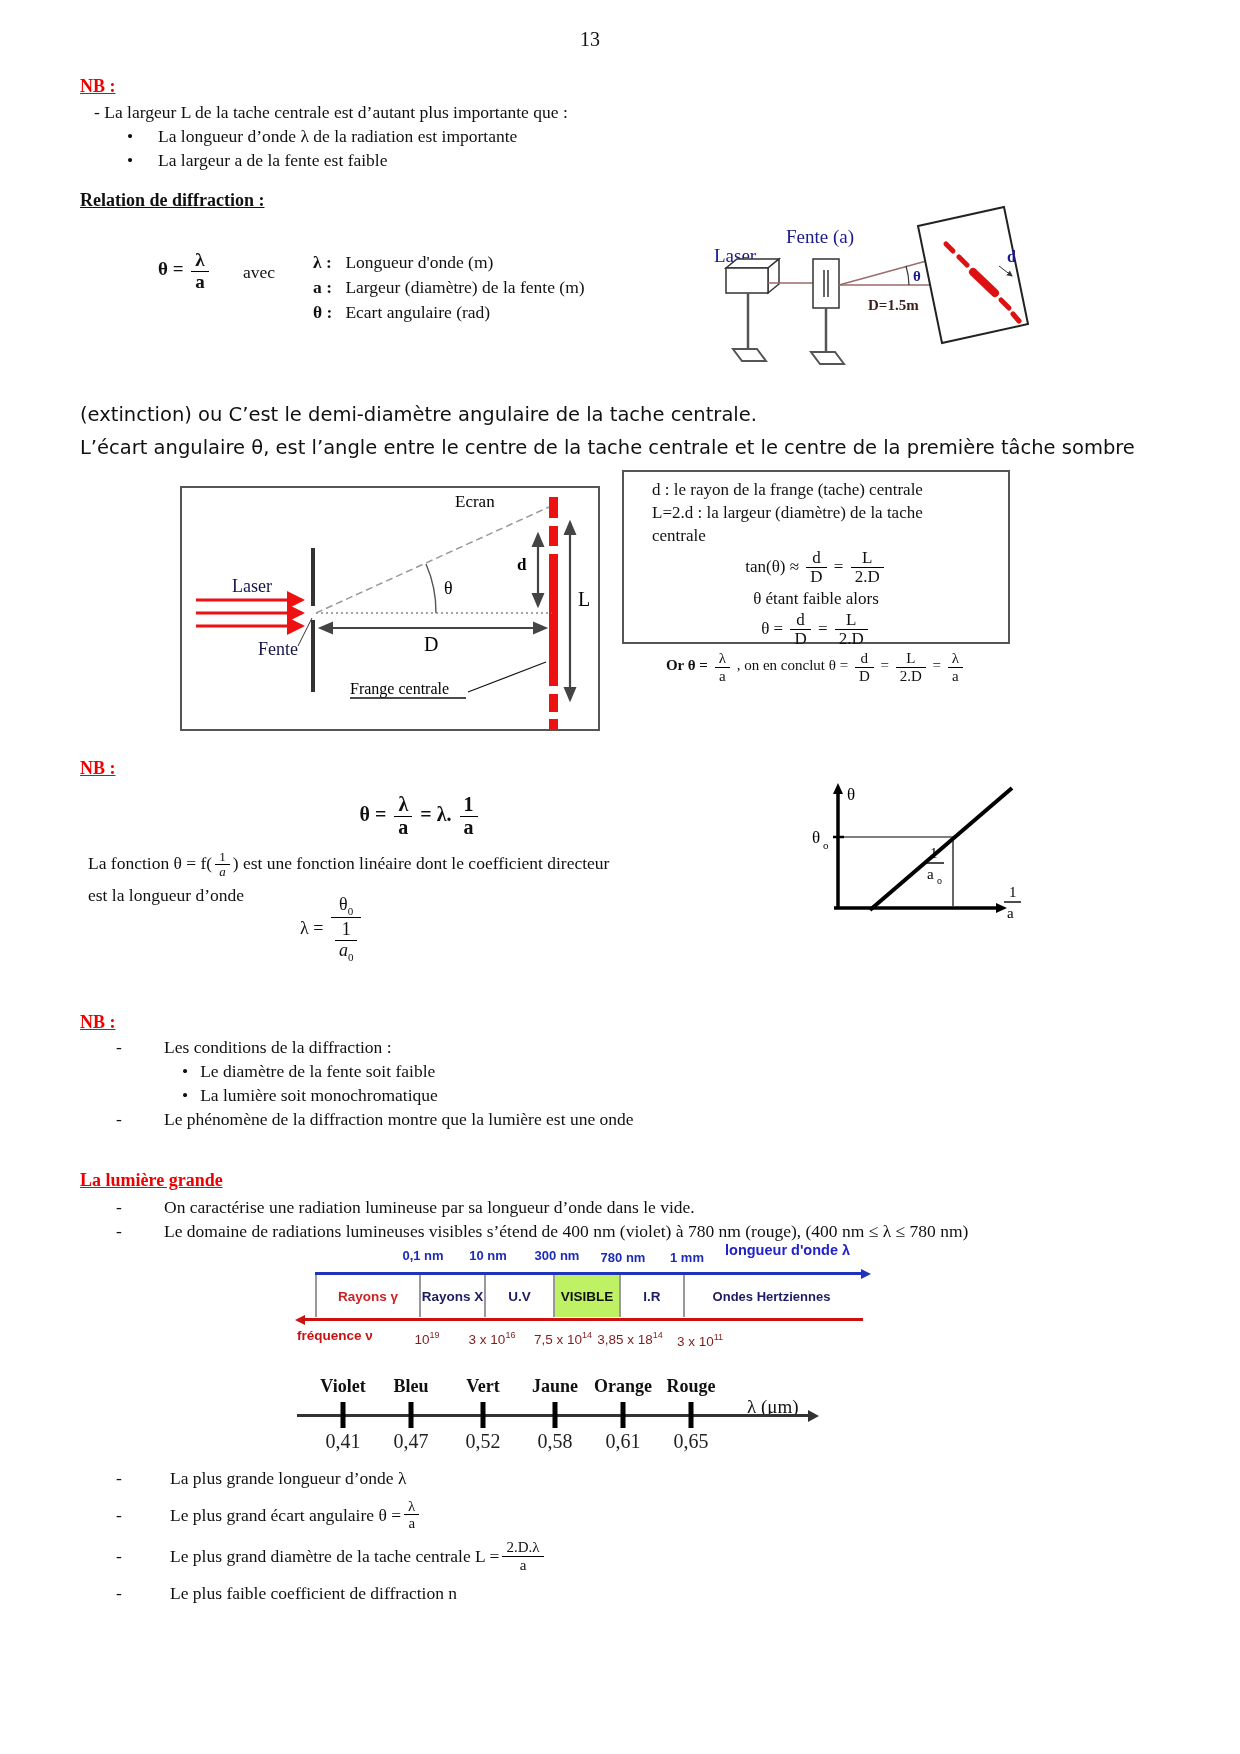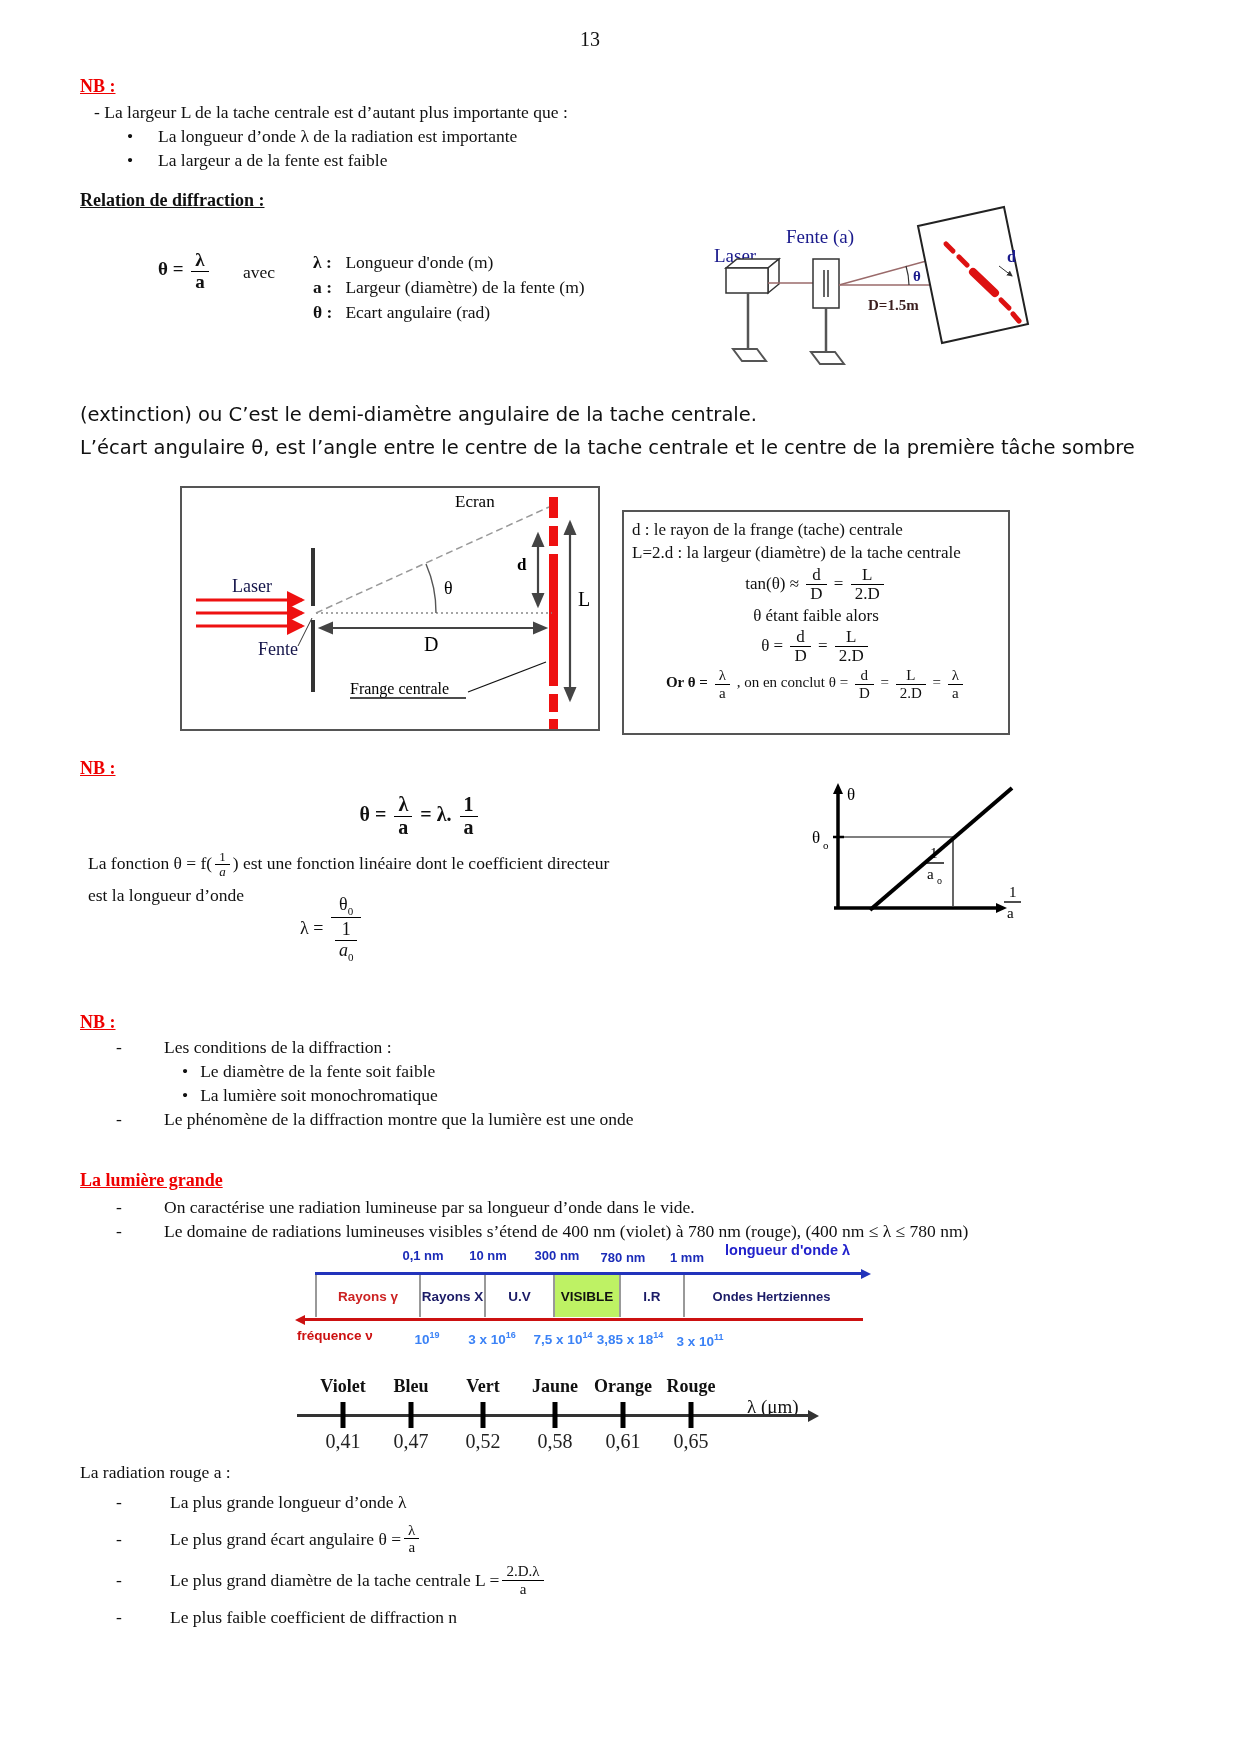--- a/index.html
+++ b/index.html
@@ -39,21 +39,21 @@
            border-top:5px solid transparent;border-bottom:5px solid transparent;}
   .band-row{position:absolute;display:flex;height:42px;}
   .band-cell{display:flex;align-items:center;justify-content:center;font-family:"Liberation Sans",sans-serif;
            font-weight:bold;font-size:13.5px;color:#1b1b66;border-right:2px solid #999;box-sizing:border-box;white-space:nowrap;}
   .band-cell:first-child{border-left:2px solid #999;color:#cc2222;}
   .band-cell:nth-child(4){background:#bef264;color:#111;}
   .band-cell:last-child{font-size:13px;}
   .freq-label{position:absolute;font-family:"Liberation Sans",sans-serif;font-weight:bold;
            font-size:13.5px;color:#cc1111;white-space:nowrap;}
   .freq-val{position:absolute;transform:translateX(-50%);font-family:"Liberation Sans",sans-serif;
-           font-weight:bold;font-size:13.5px;color:#3b82f6;white-space:nowrap;}
+           font-weight:normal;font-size:13.5px;color:#7f1d1d;white-space:nowrap;}
   .freq-val sup,.fv sup{font-size:9px;}
   
   .scale-name{position:absolute;transform:translateX(-50%);font-weight:bold;font-size:18px;}
   .scale-tick{position:absolute;width:5px;height:26px;background:#000;transform:translateX(-50%);}
   .scale-axis{position:absolute;height:3px;background:#333;}
   .arrow-right-black{position:absolute;width:0;height:0;border-left:11px solid #333;
            border-top:6px solid transparent;border-bottom:6px solid transparent;}
   .scale-val{position:absolute;transform:translateX(-50%);font-size:20px;color:#222;}
   .rouge-row{display:flex;align-items:center;}
   svg text{font-family:"Liberation Serif",serif;}
@@ -203,21 +203,21 @@
 
       <line x1="570" y1="522" x2="570" y2="700" stroke="#444" stroke-width="2.2" marker-start="url(#mb)" marker-end="url(#mb)"></line>
       <text x="578" y="606" font-size="20">L</text>
 
       <text x="350" y="694" font-size="16">Frange centrale</text>
       <line x1="350" y1="698" x2="466" y2="698" stroke="#111" stroke-width="1.5"></line>
       <line x1="468" y1="692" x2="546" y2="662" stroke="#111" stroke-width="1.2"></line>
     </svg>
   </div>
 
-  <div class="abs dbox" style="left:622px;top:510px;width:388px;height:225px;padding:6px 8px;">
+  <div class="abs dbox" style="left:622px;top:470px;width:388px;height:174px;padding:6px 28px;">
     <div class="rb-line">d : le rayon de la frange (tache) centrale</div>
     <div class="rb-line">L=2.d : la largeur (diamètre) de la tache centrale</div>
     <div class="rb-center">
       <span>tan(θ) ≈</span>
       <span class="frac"><span class="num">d</span><span class="den">D</span></span>
       <span>=</span>
       <span class="frac"><span class="num">L</span><span class="den">2.D</span></span>
     </div>
     <div class="rb-center">θ étant faible alors</div>
     <div class="rb-center">
@@ -384,21 +384,20 @@
 
     <span class="scale-val" style="left:48px;top:54px;">0,41</span>
     <span class="scale-val" style="left:116px;top:54px;">0,47</span>
     <span class="scale-val" style="left:188px;top:54px;">0,52</span>
     <span class="scale-val" style="left:260px;top:54px;">0,58</span>
     <span class="scale-val" style="left:328px;top:54px;">0,61</span>
     <span class="scale-val" style="left:396px;top:54px;">0,65</span>
   </div>
 
   <div class="abs" style="left:80px;top:1460px;width:980px;">
-    <div class="body17">La radiation rouge a :</div>
     <div class="rouge-row body17" style="margin-left:32px;margin-top:6px;">
       <span class="dash-glyph">-</span>
       <span style="margin-left:28px;">La plus grande longueur d’onde λ</span>
     </div>
     <div class="rouge-row body17" style="margin-left:32px;margin-top:8px;">
       <span class="dash-glyph">-</span>
       <span style="margin-left:28px;">Le plus grand écart angulaire  θ =</span>
       <span class="frac small">
           <span class="num">λ</span>
           <span class="den">a</span>

